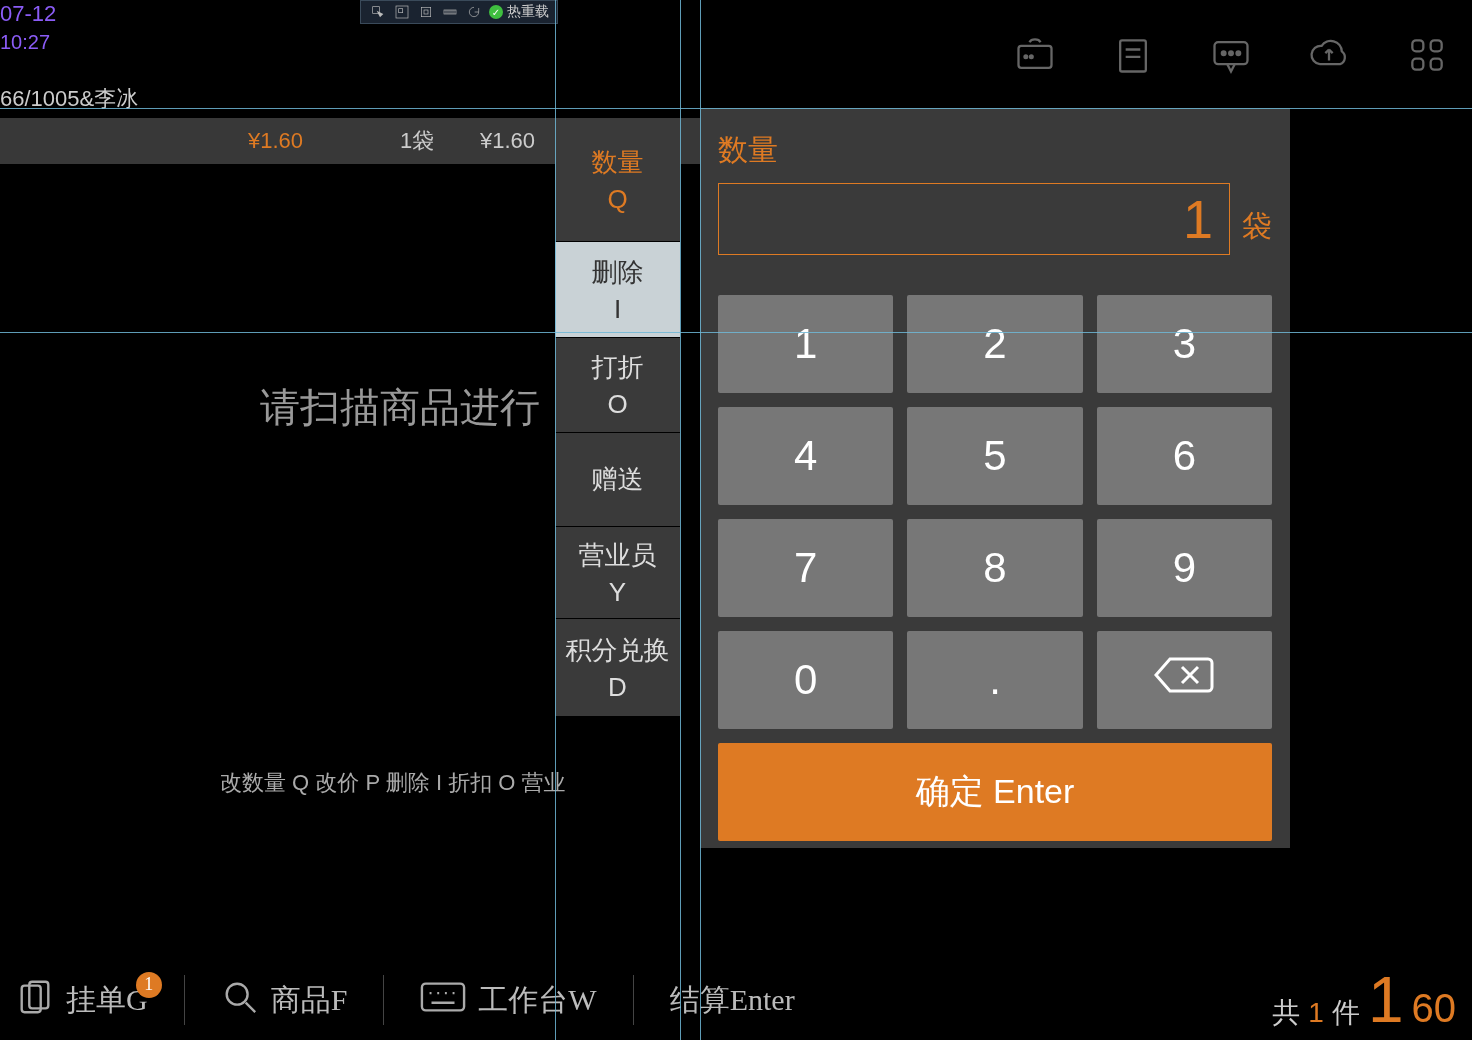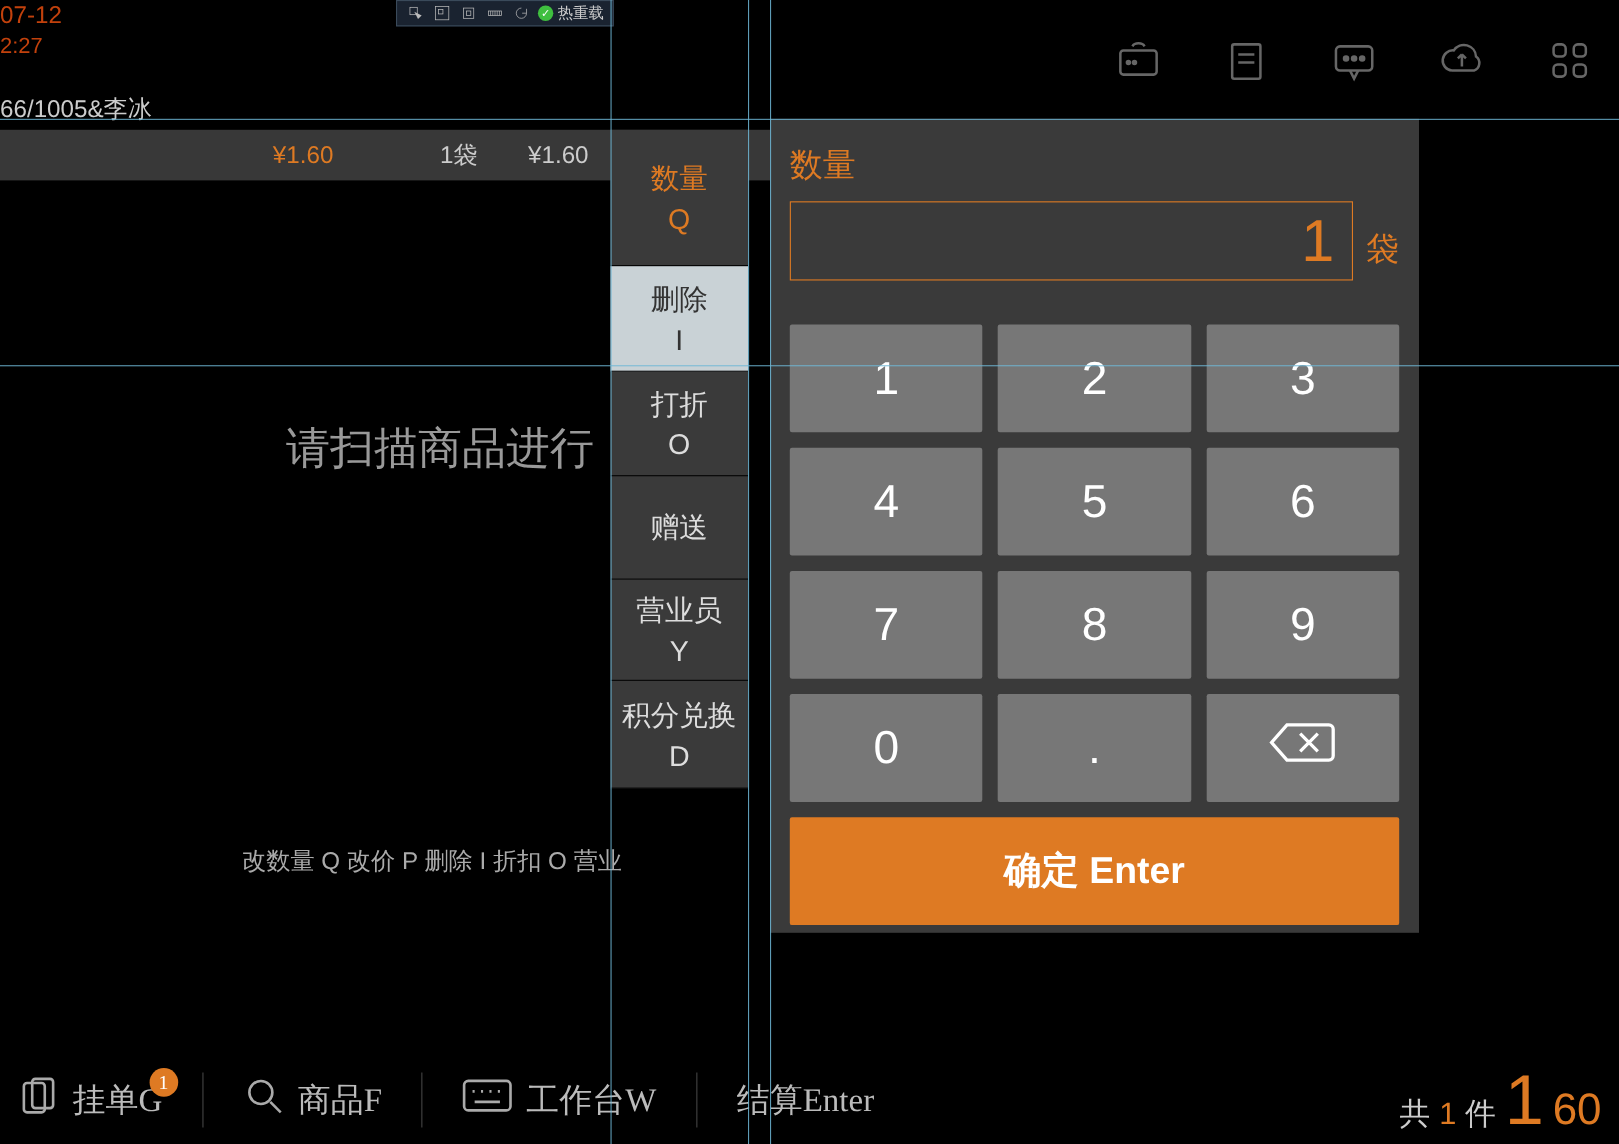--- a/index.html
+++ b/index.html
@@ -7,21 +7,21 @@
     width: 1472px;
     height: 1040px;
     background: #000;
     font-family: "Microsoft YaHei", "PingFang SC", Arial, sans-serif;
     color: #aaa;
     overflow: hidden;
     position: relative;
   }
 
   
-  .top-meta { position: absolute; top: 0; left: 0; color: #c2410c; font-size: 22px; line-height: 1.3; }
+  .top-meta { position: absolute; top: 0; left: 0; color: #8b5cf6; font-size: 22px; line-height: 1.3; }
   .top-meta .line2 { font-size: 20px; }
 
   
   .dev-toolbar {
     position: absolute; top: 0; left: 360px;
     background: #1a2330; border: 1px solid #3a4a5a;
     display: flex; align-items: center; gap: 6px;
     padding: 2px 8px; font-size: 14px; color: #ccc;
   }
   .dev-toolbar .dev-icon { width: 18px; height: 18px; display: inline-flex; align-items: center; justify-content: center; font-size: 12px; color: #ccc; }
@@ -116,21 +116,20 @@
     color: #fff;
     font-size: 42px;
     display: flex; align-items: center; justify-content: center;
     cursor: pointer;
     border-radius: 2px;
   }
   .key.confirm {
     grid-column: 1 / span 3;
     background: #de7a23;
     font-size: 34px;
-    font-weight: bold;
   }
   .key svg { stroke: #fff; fill: none; stroke-width: 3; }
 
   
   .bottom-bar {
     position: absolute; bottom: 0; left: 0; right: 0;
     height: 80px;
     display: flex; align-items: center;
     padding: 0 16px;
     gap: 24px;
@@ -156,21 +155,21 @@
   .guides { position: absolute; inset: 0; pointer-events: none; }
   .guides .h, .guides .v { position: absolute; background: #6fb7d6; opacity: 0.85; }
   .guides .h { height: 1px; left: 0; right: 0; }
   .guides .v { width: 1px; top: 0; bottom: 0; }
 </style>
 </head>
 <body>
 
 <div class="top-meta">
   <div>07-12</div>
-  <div class="line2">2:27</div>
+  <div class="line2">10:27</div>
 </div>
 
 <div class="dev-toolbar">
   <span class="dev-icon">
     <svg viewBox="0 0 24 24" width="16" height="16">
         <rect x="4" y="4" width="10" height="10" fill="none" stroke="#bbb"></rect>
         <path d="M10 10 L20 15 L15 20 Z" fill="#bbb"></path>
       </svg>
   </span>
   <span class="dev-icon">

